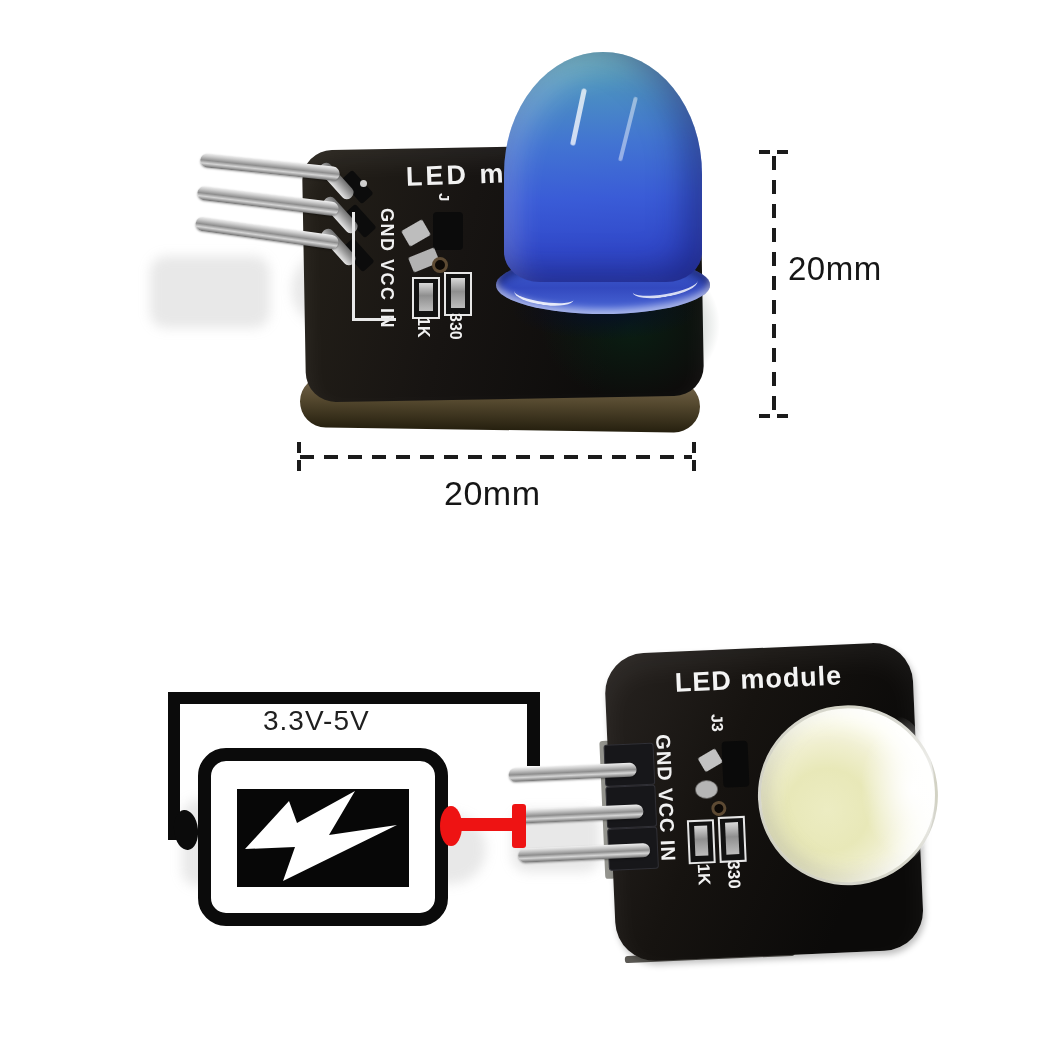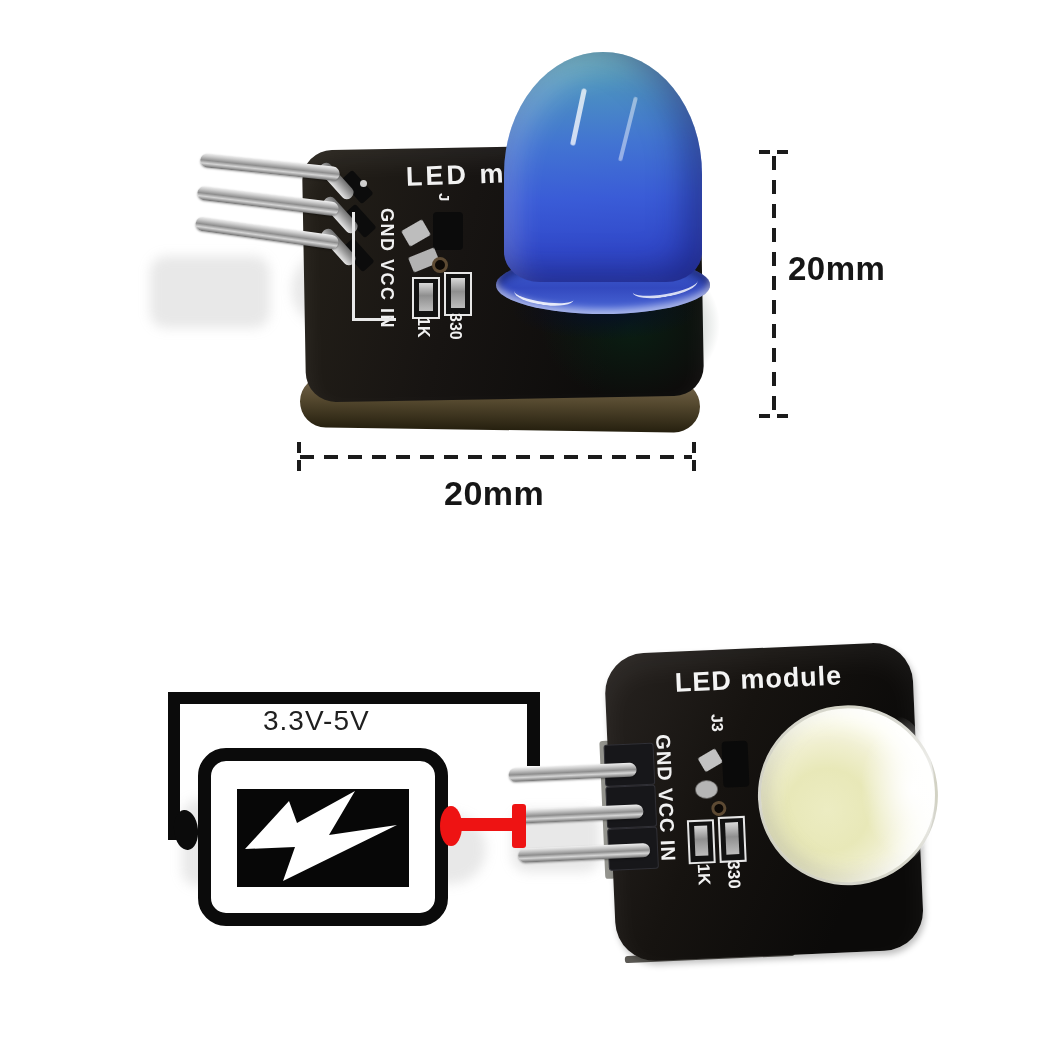--- a/index.html
+++ b/index.html
@@ -39,21 +39,21 @@
               background:linear-gradient(180deg,#4166d6 0%,#3349bf 55%,#4c6ad9 100%);
               box-shadow:inset 0 -5px 7px rgba(255,255,255,.55), inset 0 6px 10px rgba(10,12,70,.6);}
   .led-under{width:186px;height:58px;border-radius:50%;
              background:radial-gradient(closest-side,rgba(6,14,40,.85),rgba(6,14,40,0));}
 
   
   .dash-v{width:4px;background:repeating-linear-gradient(180deg,#1b1b1b 0 14px,transparent 14px 24px);}
   .dash-h{height:4px;background:repeating-linear-gradient(90deg,#1b1b1b 0 14px,transparent 14px 24px);}
   .cap-h{width:30px;height:3.5px;background:repeating-linear-gradient(90deg,#1b1b1b 0 11px,transparent 11px 18px);}
   .cap-v{width:3.5px;height:30px;background:repeating-linear-gradient(180deg,#1b1b1b 0 11px,transparent 11px 18px);}
-  .dim-label{color:#161616;font-size:33px;font-weight:700;letter-spacing:.5px;}
+  .dim-label{color:#161616;font-size:33px;font-weight:400;letter-spacing:.5px;}
 
   
   .wire-blk{background:#0b0b0b;}
   .wire-red{background:#ee1313;}
   .battery{width:224px;height:152px;border-radius:28px;border:13px solid #0b0b0b;background:#ffffff;}
   .bolt-box{left:26px;top:28px;width:172px;height:98px;background:#070707;}
   .nub-l{width:24px;height:40px;border-radius:50%;background:#0b0b0b;transform:rotate(-6deg);}
   .nub-r{width:26px;height:38px;border-radius:10px;background:#0b0b0b;}
   .red-dot{width:22px;height:40px;border-radius:50%;}
   .voltage{color:#1f1f1f;font-size:28px;font-weight:500;letter-spacing:1px;}

